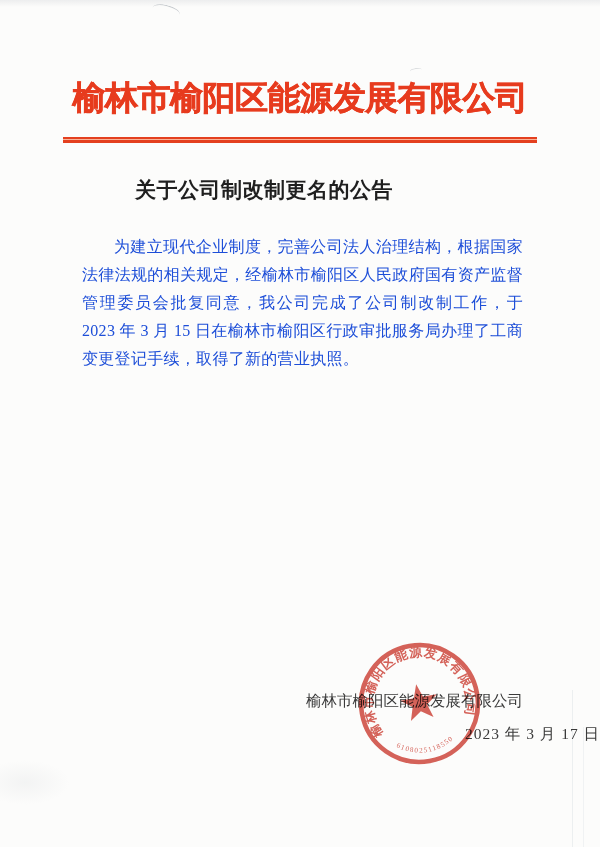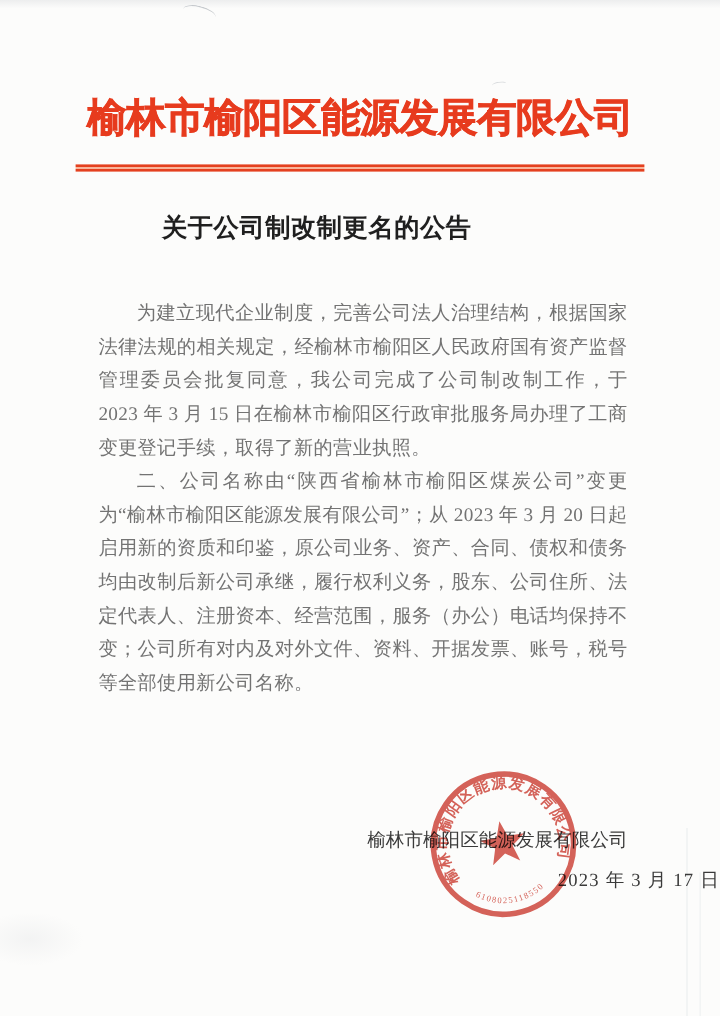--- a/index.html
+++ b/index.html
@@ -52,23 +52,23 @@
       #f8b49a 2px, #f8b49a 3.5px,
       #e4401f 3.5px, #e4401f 6px);
   }
   .doc-title {
     position: absolute; top: 176px; left: 0; width: 528px;
     text-align: center;
     font-size: 21px; font-weight: bold;
     color: #1f1f1f; letter-spacing: 0.5px;
   }
   .body-text {
-    position: absolute; top: 248px; left: 82px; width: 441px;
+    position: absolute; top: 233px; left: 82px; width: 441px;
     font-size: 16px; line-height: 28px;
-    color: #737373;
+    color: #1d4ed8;
     text-align: justify;
     letter-spacing: 0.3px;
   }
   .body-text p { text-indent: 2em; margin: 0; }
 
   .signature {
     position: absolute; top: 686px; left: 0; width: 600px;
     color: #3a3a3a; font-size: 15.5px;
   }
   .sig-company { text-align: right; padding-right: 77px; line-height: 30px; }
@@ -93,21 +93,20 @@
 <div class="smudge"></div>
 
 <div class="letterhead">榆林市榆阳区能源发展有限公司</div>
 
 <div class="red-rule"></div>
 
 <div class="doc-title">关于公司制改制更名的公告</div>
 
 <div class="body-text">
   <p>为建立现代企业制度，完善公司法人治理结构，根据国家法律法规的相关规定，经榆林市榆阳区人民政府国有资产监督管理委员会批复同意，我公司完成了公司制改制工作，于 2023 年 3 月 15 日在榆林市榆阳区行政审批服务局办理了工商变更登记手续，取得了新的营业执照。</p>
-  <p>二、公司名称由“陕西省榆林市榆阳区煤炭公司”变更为“榆林市榆阳区能源发展有限公司”；从 2023 年 3 月 20 日起启用新的资质和印鉴，原公司业务、资产、合同、债权和债务均由改制后新公司承继，履行权利义务，股东、公司住所、法定代表人、注册资本、经营范围，服务（办公）电话均保持不变；公司所有对内及对外文件、资料、开据发票、账号，税号等全部使用新公司名称。</p>
 </div>
 
 <div class="signature">
   <div class="sig-company">榆林市榆阳区能源发展有限公司</div>
   <div class="sig-date">2023 年 3 月 17 日</div>
 </div>
 
 <svg class="seal" viewBox="0 0 124 124" xmlns="http://www.w3.org/2000/svg">
   <defs>
     <path id="seal-top-arc" d="M 24.3,88.4 A 46,46 0 1 1 99.7,88.4" fill="none"></path>

